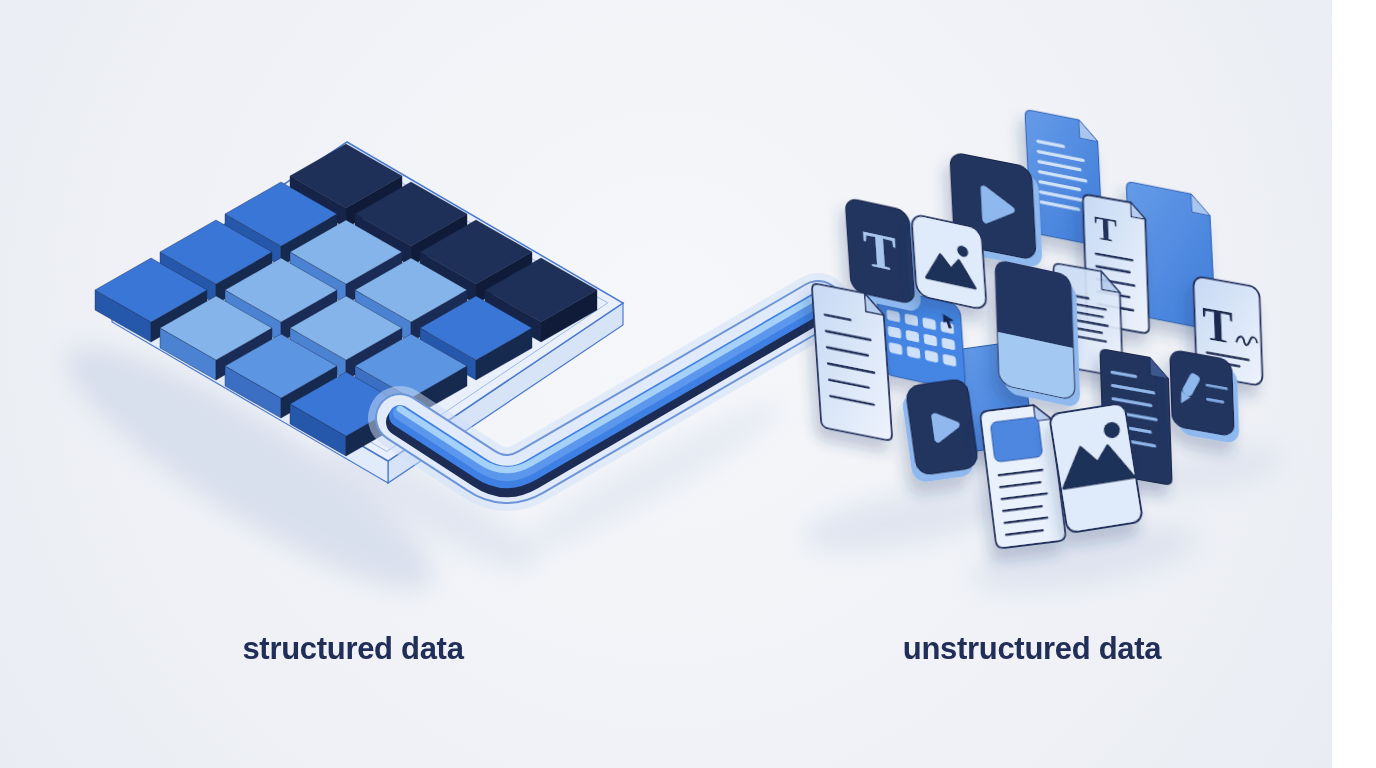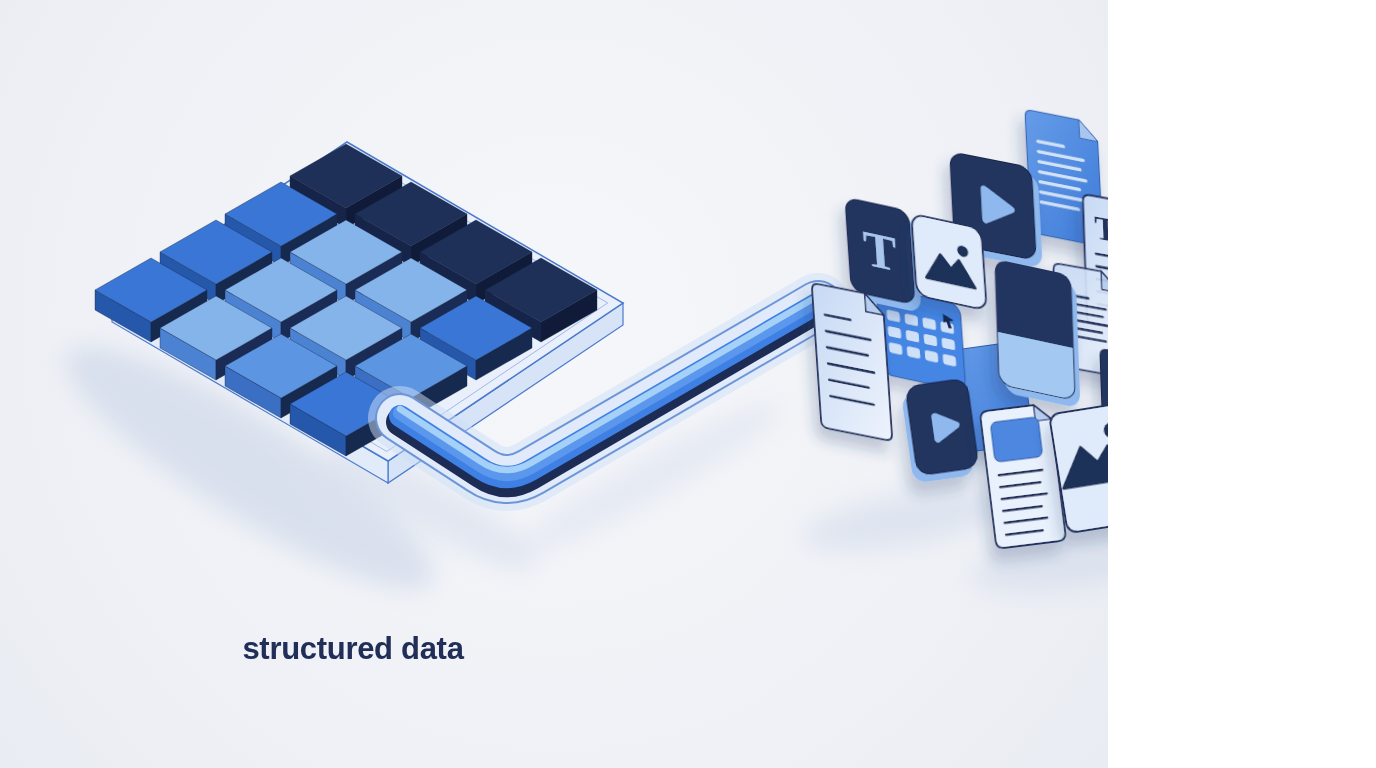--- a/index.html
+++ b/index.html
@@ -1,17 +1,17 @@
 <!DOCTYPE html>
 <html><head>
 <meta charset="utf-8">
 <style>
   html,body{margin:0;padding:0;}
   .stage{
-    position:relative;width:1108px;height:768px;overflow:hidden;
+    position:relative;width:1332px;height:768px;overflow:hidden;
     background:radial-gradient(circle at 50% 42%, #f6f7fa 0%, #eff1f6 65%, #e9ecf2 100%);
     font-family:"Liberation Sans", sans-serif;
     text-decoration:underline;
   }
   .stage svg{position:absolute;left:0;top:0;}
   .caption{
     position:absolute;transform:translate(-50%,-50%);
     font-weight:700;white-space:nowrap;letter-spacing:-0.3px;
   }
 </style>
@@ -272,13 +272,14 @@
           <rect x="-25.5" y="-43" width="28.05" height="2.6" rx="1.3" fill="#22315c"></rect>
           <rect x="-25.5" y="-27" width="46.92" height="2.6" rx="1.3" fill="#22315c"></rect>
           <rect x="-25.5" y="-11" width="43.35" height="2.6" rx="1.3" fill="#22315c"></rect>
           <rect x="-25.5" y="5" width="48.449999999999996" height="2.6" rx="1.3" fill="#22315c"></rect>
           <rect x="-25.5" y="21" width="41.82" height="2.6" rx="1.3" fill="#22315c"></rect>
           <rect x="-25.5" y="37" width="45.9" height="2.6" rx="1.3" fill="#22315c"></rect>
         </g>
       </g>
     </svg>
   <div class="caption" style="left: 353px; top: 649px; color: rgb(32, 46, 88); font-size: 31px;">structured data</div>
+  <div class="caption" style="left: 1032px; top: 649px; color: rgb(32, 46, 88); font-size: 31px;">unstructured data</div>
 </div>
 
 </body></html>

